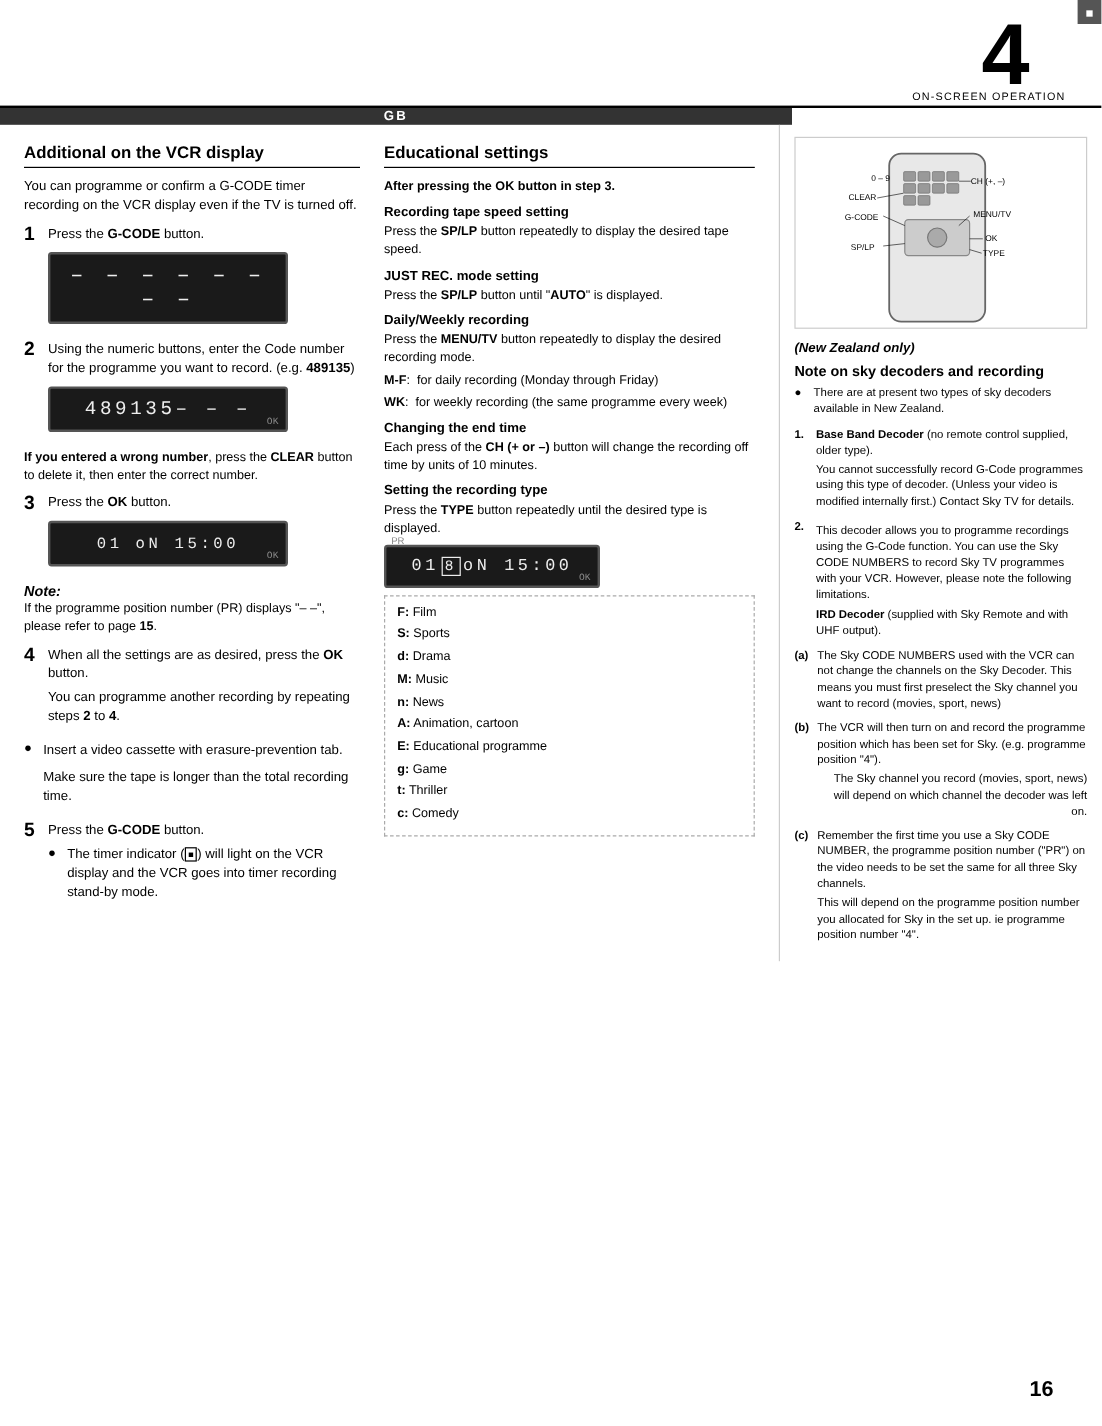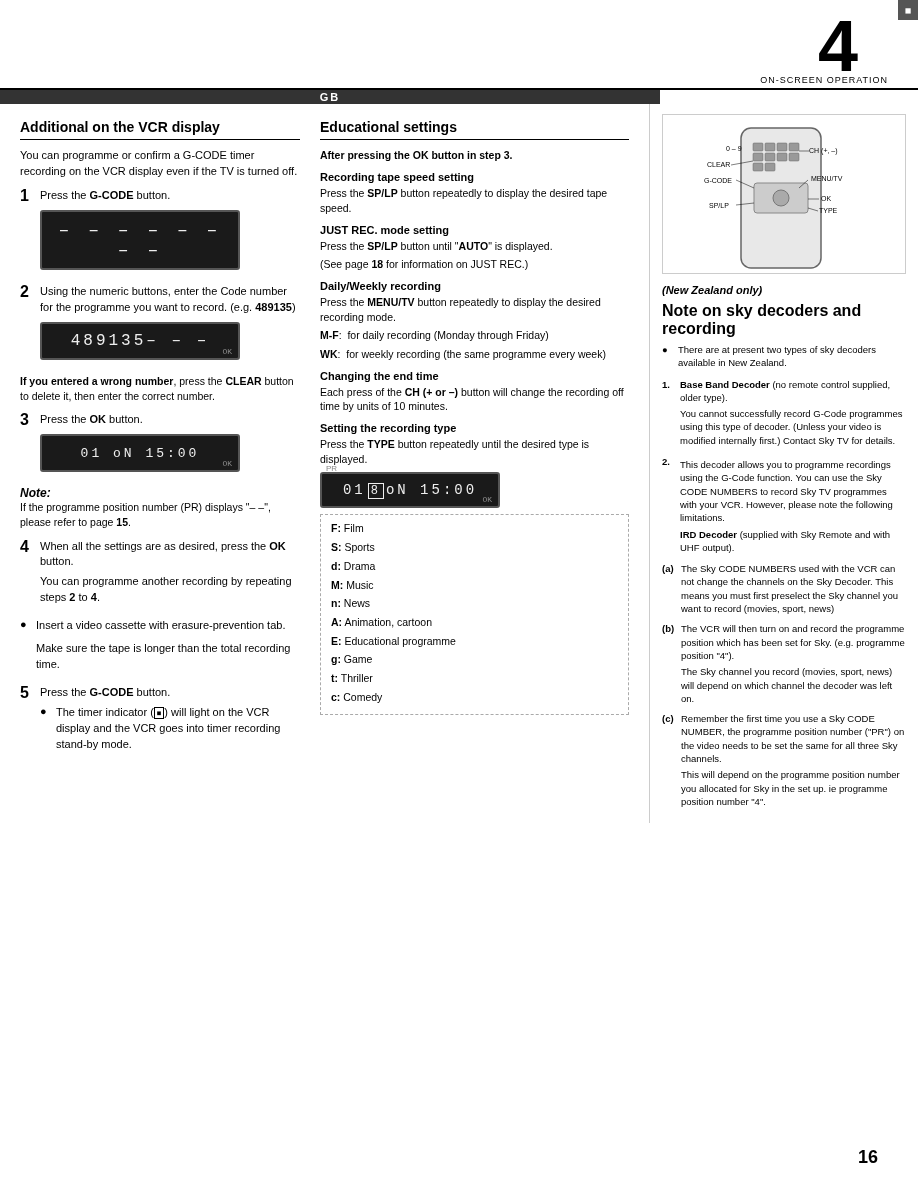--- a/index.html
+++ b/index.html
@@ -227,21 +227,21 @@
     
     .nz-label {
       font-weight: bold;
       font-style: italic;
       font-size: 11px;
       margin-bottom: 6px;
     }
 
     .sky-title {
       font-weight: bold;
-      font-size: 16px;
+      font-size: 12px;
       margin-bottom: 5px;
     }
 
     .sky-content {
       font-size: 9.5px;
       line-height: 1.45;
     }
 
     .sky-content p {
       font-size: 9.5px;
@@ -380,21 +380,20 @@
 
         <p style="font-weight:bold; font-size:10.5px; margin-bottom:6px;">After pressing the OK button in step 3.</p>
 
         <div class="settings-section">
 
           <div class="subsection-title">Recording tape speed setting</div>
           <p>Press the <b>SP/LP</b> button repeatedly to display the desired tape speed.</p>
 
           <div class="subsection-title">JUST REC. mode setting</div>
           <p>Press the <b>SP/LP</b> button until "<b>AUTO</b>" is displayed.</p>
-          <p>(See page <b>18</b> for information on JUST REC.)</p>
 
           <div class="subsection-title">Daily/Weekly recording</div>
           <p>Press the <b>MENU/TV</b> button repeatedly to display the desired recording mode.</p>
           <p style="margin-top:3px;"><b>M-F</b>:&nbsp; for daily recording (Monday through Friday)</p>
           <p><b>WK</b>:&nbsp; for weekly recording (the same programme every week)</p>
 
           <div class="subsection-title">Changing the end time</div>
           <p>Each press of the <b>CH (+ or –)</b> button will change the recording off time by units of 10 minutes.</p>
 
           <div class="subsection-title">Setting the recording type</div>
@@ -504,21 +503,21 @@
 
       <div class="alpha-item" style="margin-top:5px; align-items:flex-start;">
         <span class="alpha-label"><b>(a)</b></span>
         <p>The Sky CODE NUMBERS used with the VCR can not change the channels on the Sky Decoder. This means you must first preselect the Sky channel you want to record (movies, sport, news)</p>
       </div>
 
       <div class="alpha-item" style="margin-top:4px; align-items:flex-start;">
         <span class="alpha-label"><b>(b)</b></span>
         <div>
           <p>The VCR will then turn on and record the programme position which has been set for Sky. (e.g. programme position "4").</p>
-          <p style="margin-top:1px;">The Sky channel you record (movies, sport, news) will depend on which channel the decoder was left on.</p>
+          <p style="margin-top:1px;text-align:right;">The Sky channel you record (movies, sport, news) will depend on which channel the decoder was left on.</p>
         </div>
       </div>
 
       <div class="alpha-item" style="margin-top:4px; align-items:flex-start;">
         <span class="alpha-label"><b>(c)</b></span>
         <div>
           <p>Remember the first time you use a Sky CODE NUMBER, the programme position number ("PR") on the video needs to be set the same for all three Sky channels.</p>
           <p style="margin-top:3px;">This will depend on the programme position number you allocated for Sky in the set up. ie programme position number "4".</p>
         </div>
       </div>

